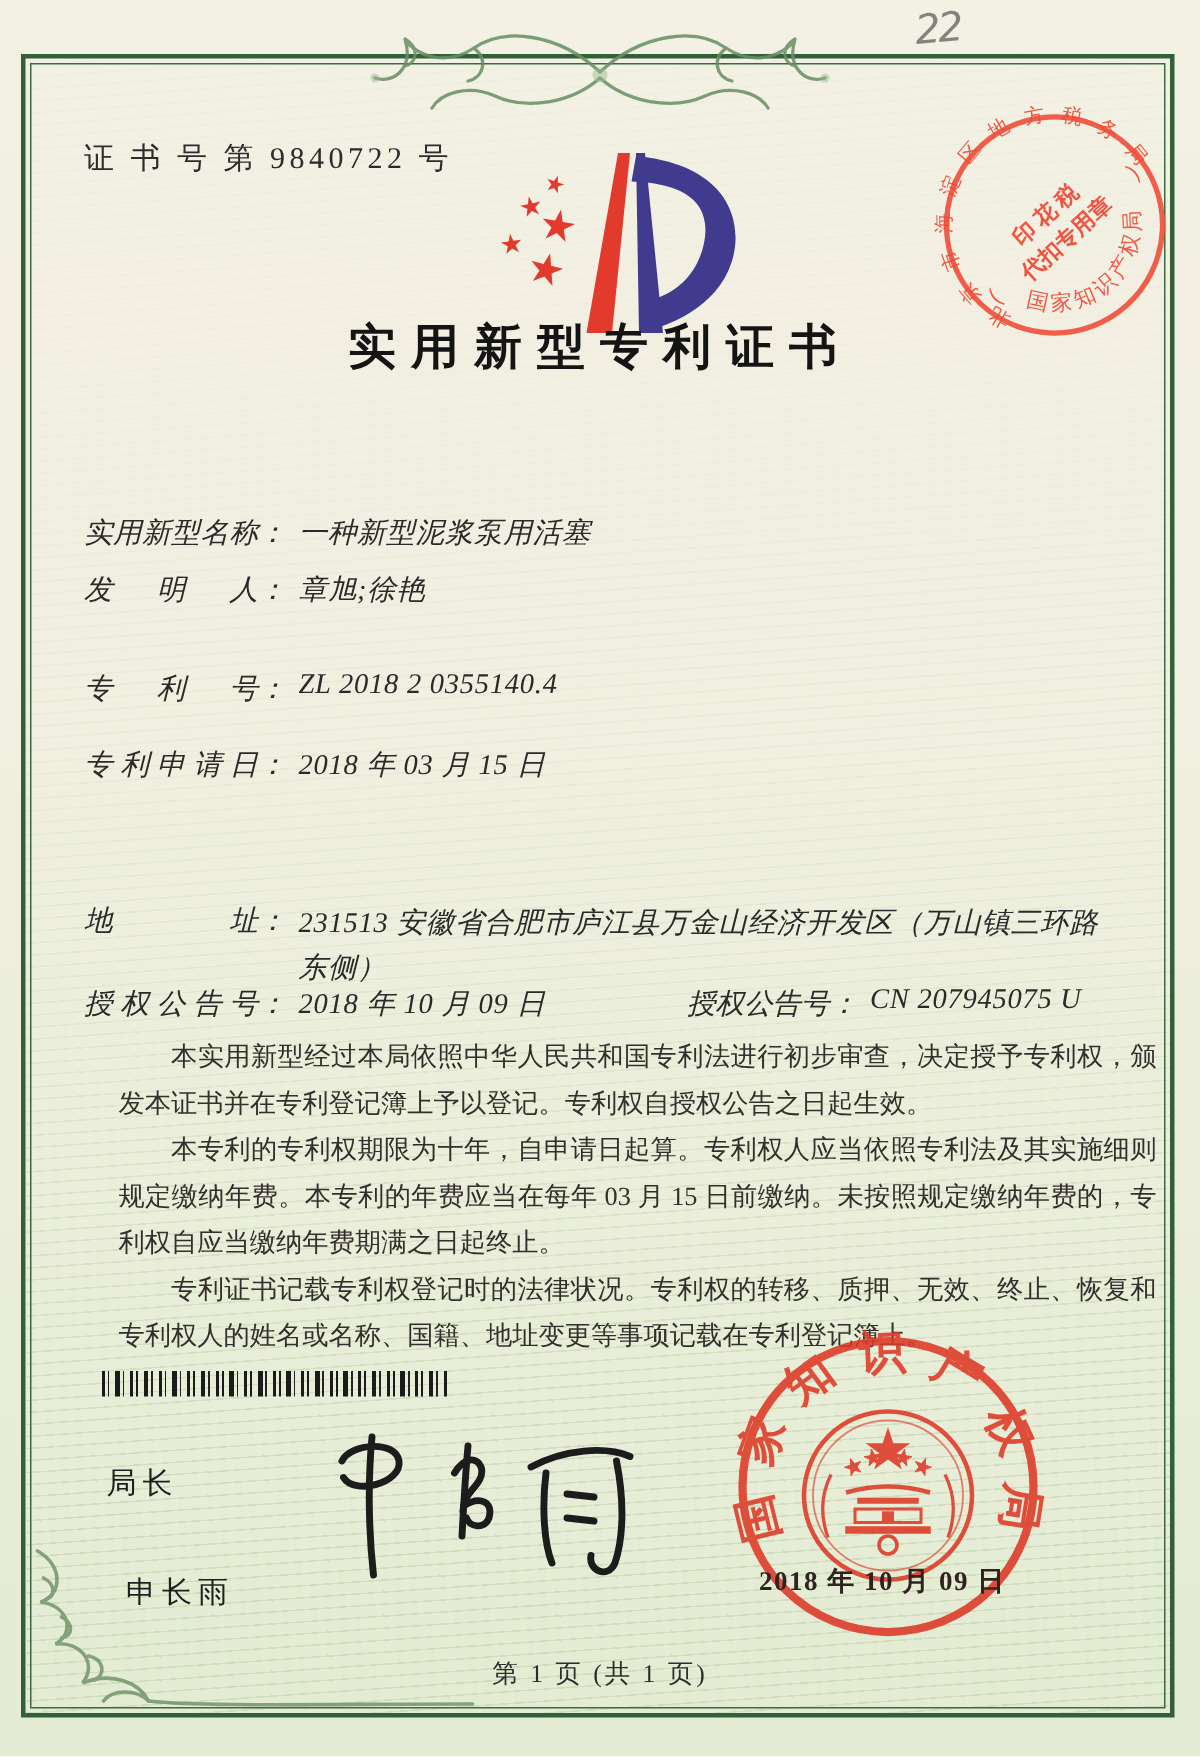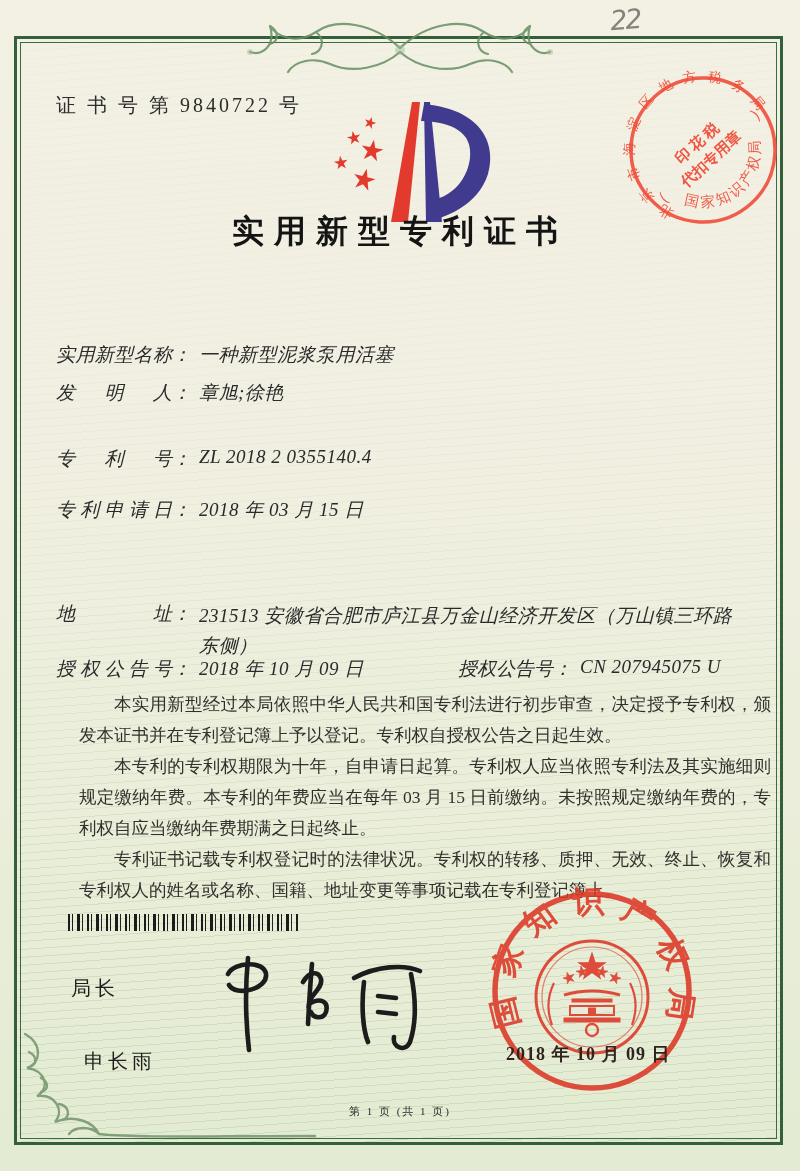--- a/index.html
+++ b/index.html
@@ -29,21 +29,21 @@
   .grant2{position:absolute;left:402px;top:0;}
   .bodytext{position:absolute;left:55px;top:689px;width:692px;font-size:17.5px;line-height:31px;color:#332f2c;margin-left:24px;}
   .bodytext p{margin:0;text-indent:2em;text-align:justify;}
   .barcode{position:absolute;left:68px;top:914px;width:232px;height:17px;
     background:repeating-linear-gradient(90deg,#1b1b1b 0 2px,rgba(0,0,0,0) 2px 4px,#1b1b1b 4px 5px,rgba(0,0,0,0) 5px 9px,#1b1b1b 9px 12px,rgba(0,0,0,0) 12px 14px,#242424 14px 15px,rgba(0,0,0,0) 15px 19px);}
   .sig-title{position:absolute;left:71px;top:975px;font-size:20px;letter-spacing:4px;color:#1e1e1e;}
   .sig-name{position:absolute;left:84px;top:1012px;font-size:20px;letter-spacing:4px;color:#1e1e1e;margin-top:36px;}
   .signature-svg{position:absolute;left:208px;top:944px;}
   .seal-svg{position:absolute;left:487px;top:886px;}
   .seal-date{position:absolute;left:506px;top:1042px;font-size:18px;letter-spacing:1px;color:#30231f;font-weight:bold;}
-  .footer{position:absolute;left:0;top:1104px;width:100%;text-align:center;font-size:11px;letter-spacing:2px;color:#2d2d2d;}
+  .footer{position:absolute;left:0;top:1104px;width:100%;text-align:center;font-size:17px;letter-spacing:2px;color:#2d2d2d;}
   .taxstamp{position:absolute;left:613px;top:60px;transform:rotate(-42deg);}
   .logo{position:absolute;left:328px;top:96px;}
   .orn-top{position:absolute;left:230px;top:14px;}
   .orn-bl{position:absolute;left:15px;top:1030px;}
   svg text{font-family:"Liberation Serif","DejaVu Serif",serif;}
 </style>
 </head>
 <body>
 
 <div class="page">

